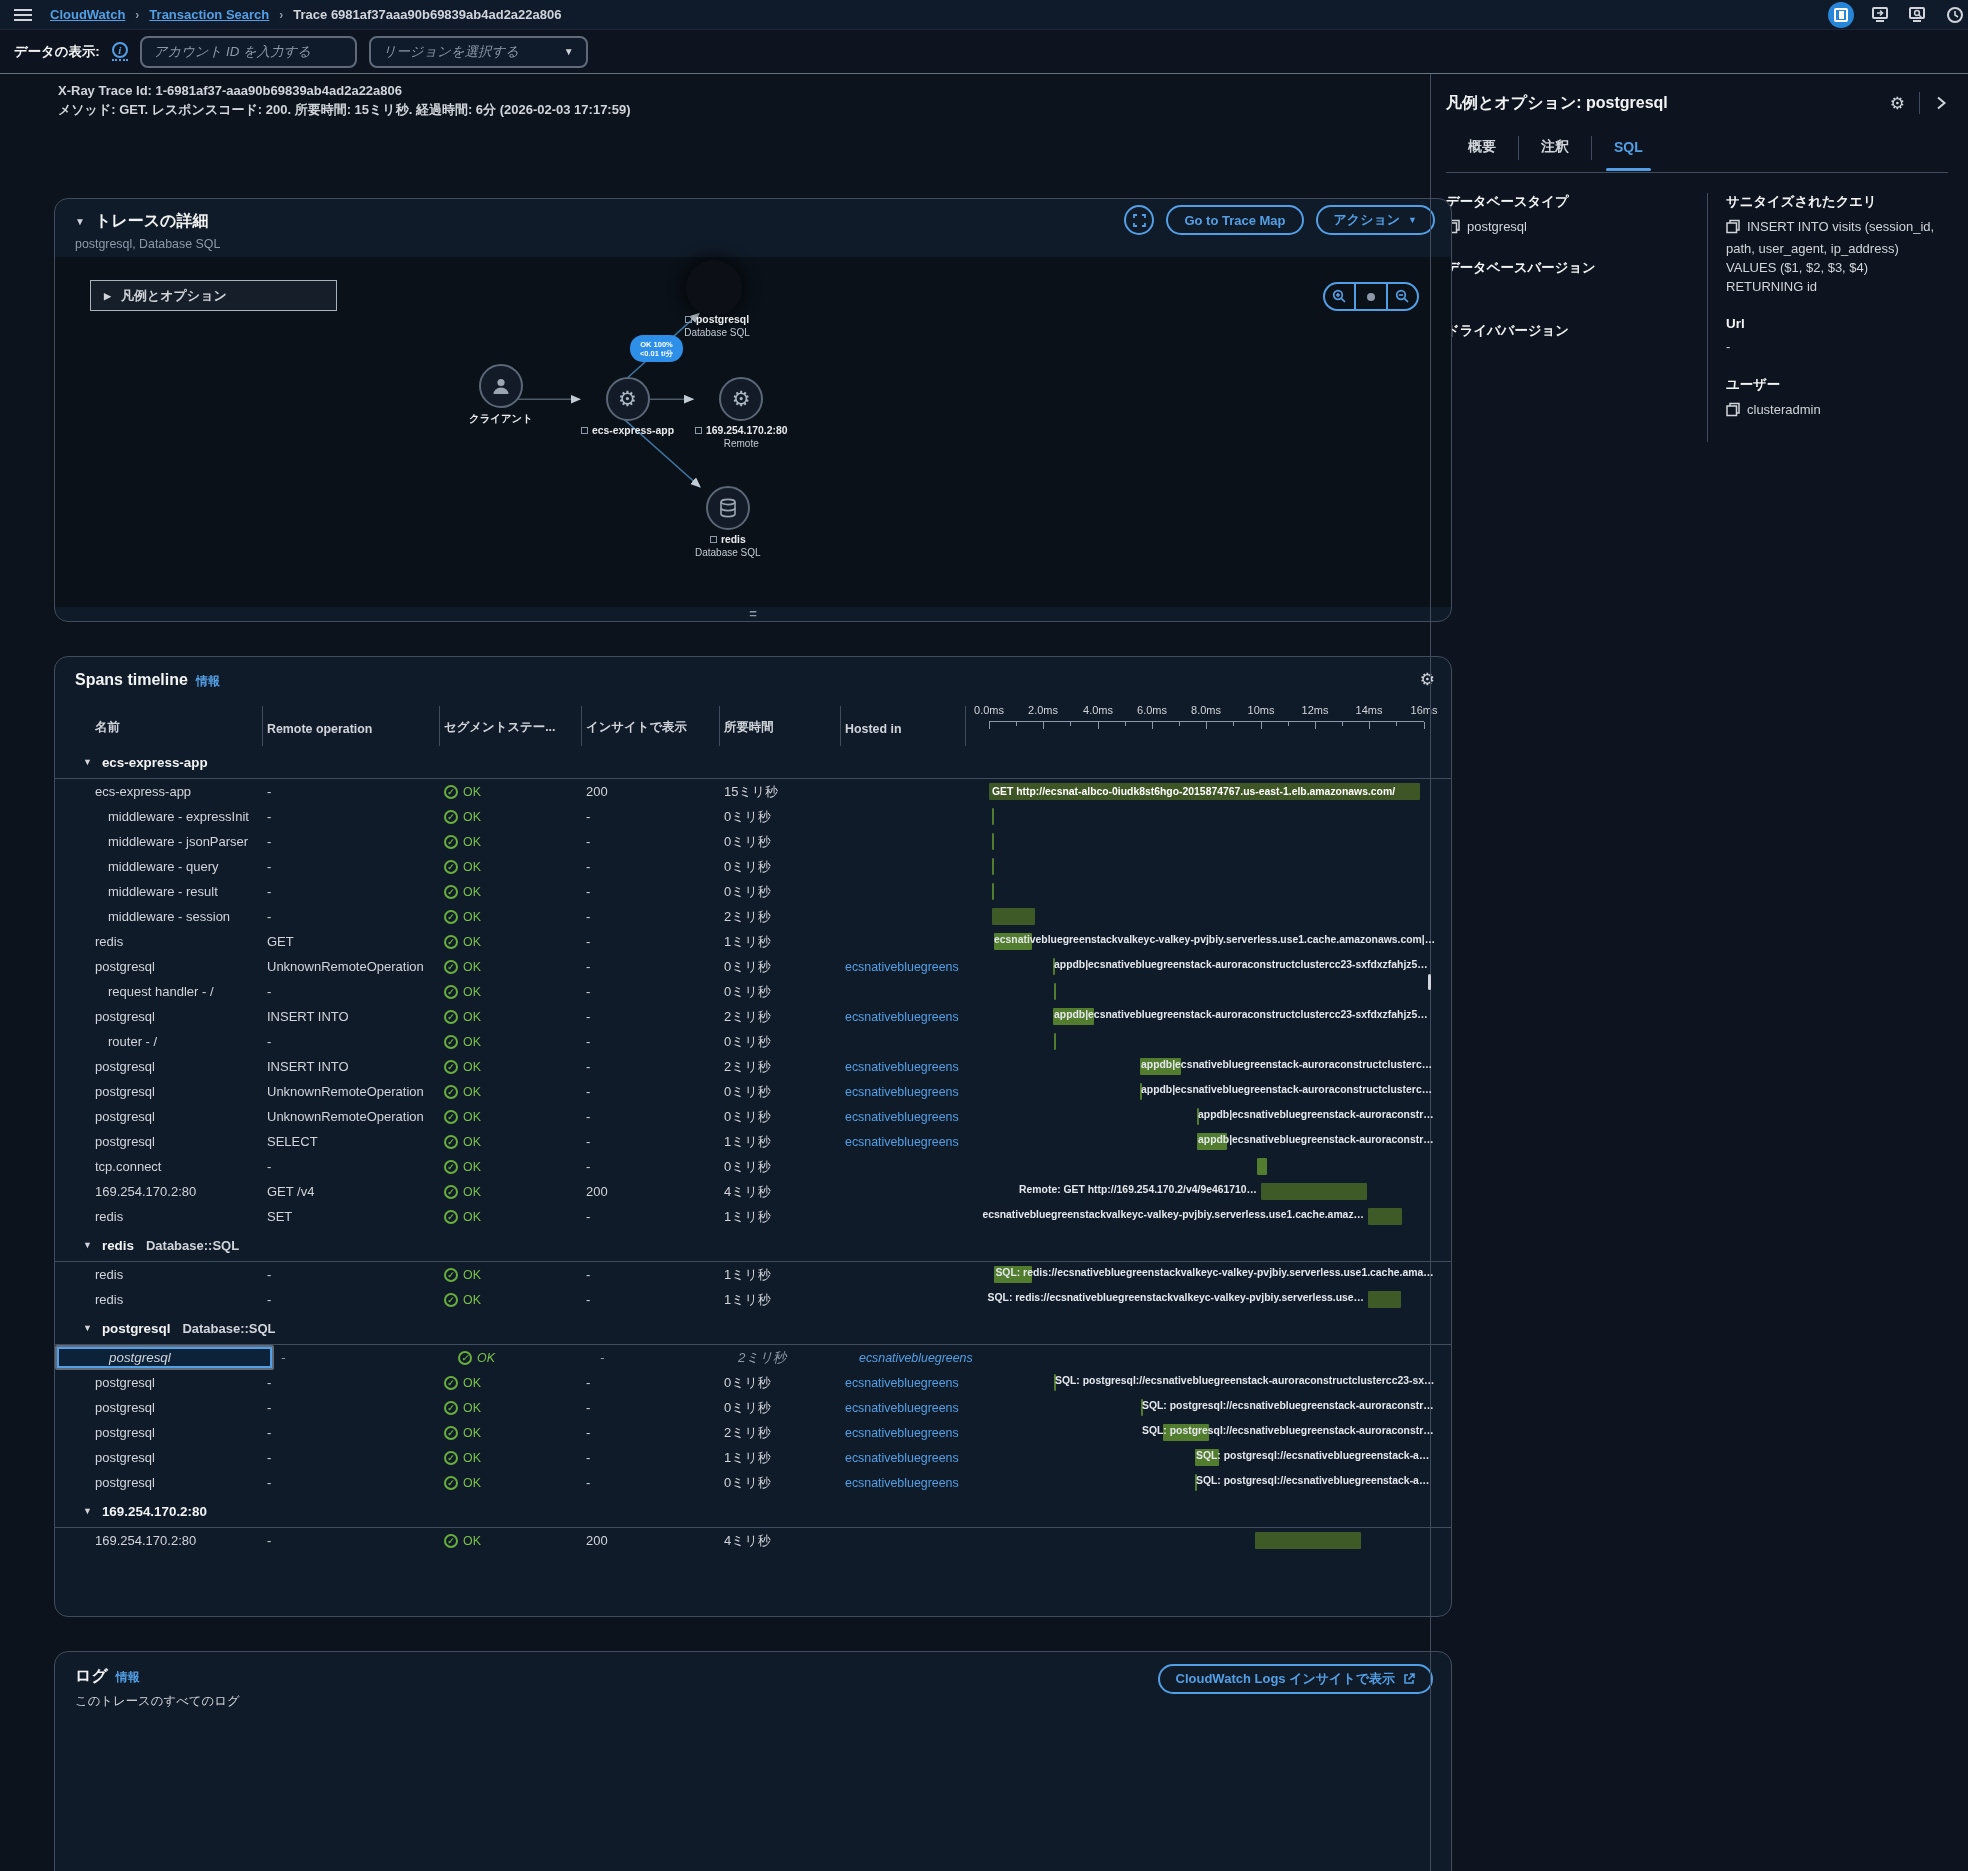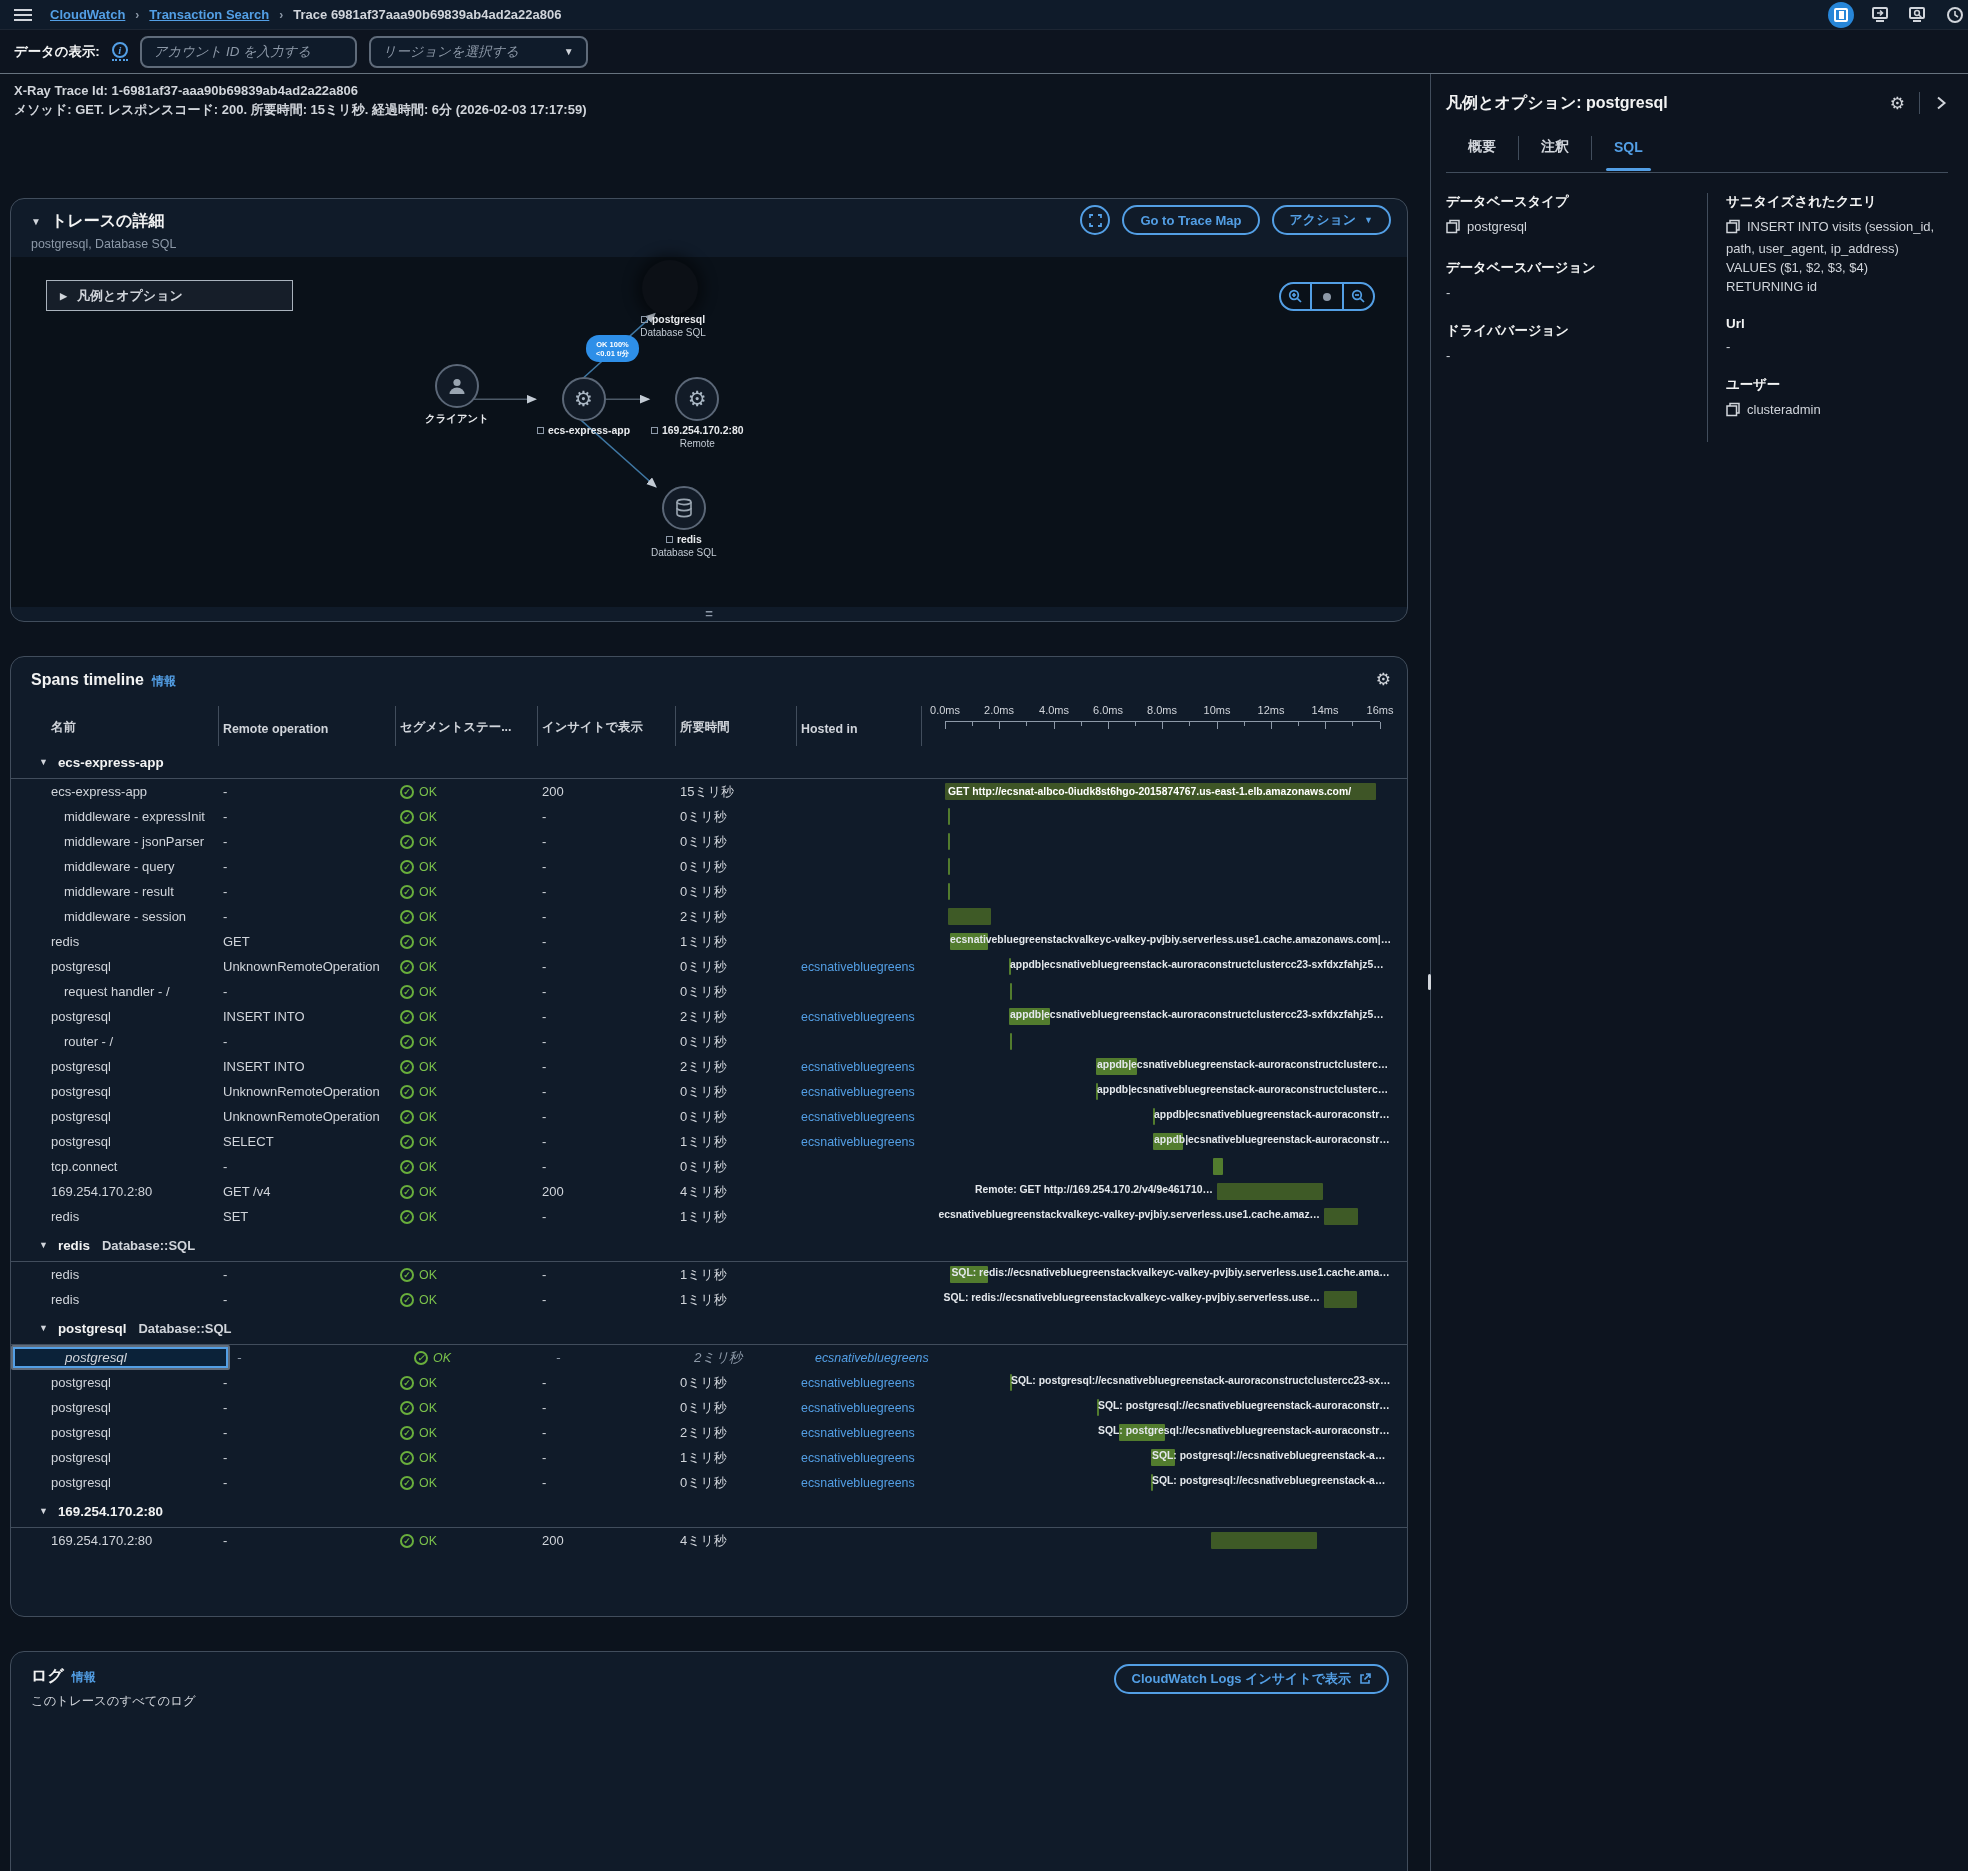--- a/index.html
+++ b/index.html
@@ -22,21 +22,21 @@
   .toolbar { height:44px; display:flex; align-items:center; gap:12px; padding:0 14px; border-bottom:1px solid #67737f; background:#0d141f; }
   .toolbar-label { font-weight:bold; color:#f2f3f3; font-size:13.4px; }
   .info-dot { border-bottom:2px dotted #539fe5; padding-bottom:1px; cursor:pointer; }
   .info-i { display:inline-flex; width:16px; height:16px; border:2px solid #539fe5; border-radius:50%; color:#539fe5; font-weight:bold; font-size:11px; font-style:italic; align-items:center; justify-content:center; font-family:"Liberation Serif",serif; }
   .inp { width:217px; height:32px; background:#0f1b2a; border:2px solid #5f6b7a; border-radius:8px; color:#8b5cf6; padding:0 12px; font-size:13.4px; font-style:italic; }
   .inp::placeholder { color:#8d99a8; font-style:italic; }
   .sel { width:219px; height:32px; background:#0f1b2a; border:2px solid #5f6b7a; border-radius:8px; color:#8d99a8; padding:0 12px; font-size:13.4px; font-style:italic; display:flex; align-items:center; cursor:pointer; }
   .sel .car { margin-left:auto; color:#d1d5db; font-size:10px; font-style:normal; }
 
   .content-row { display:flex; height:1797px; }
-  .main-col { width:1430px; }
+  .main-col { width:1430px;padding-left:44px; }
   .v-divider { width:1px; background:#414d5c; position:relative; }
   .v-divider .grip { position:absolute; left:-2px; top:900px; width:3px; height:16px; background:#d1d5db; border-radius:2px; cursor:col-resize; }
 
   .trace-meta { padding:7px 14px 0; height:78px; }
   .trace-meta div { font-weight:bold; font-size:13px; line-height:19px; color:#d1d5db; }
 
   .card { width:1398px; margin-left:10px; background:#101b29; border:1px solid #414d5c; border-radius:14px; }
 
   
   .trace-card { margin-top:46px; height:424px; overflow:hidden; position:relative; }

